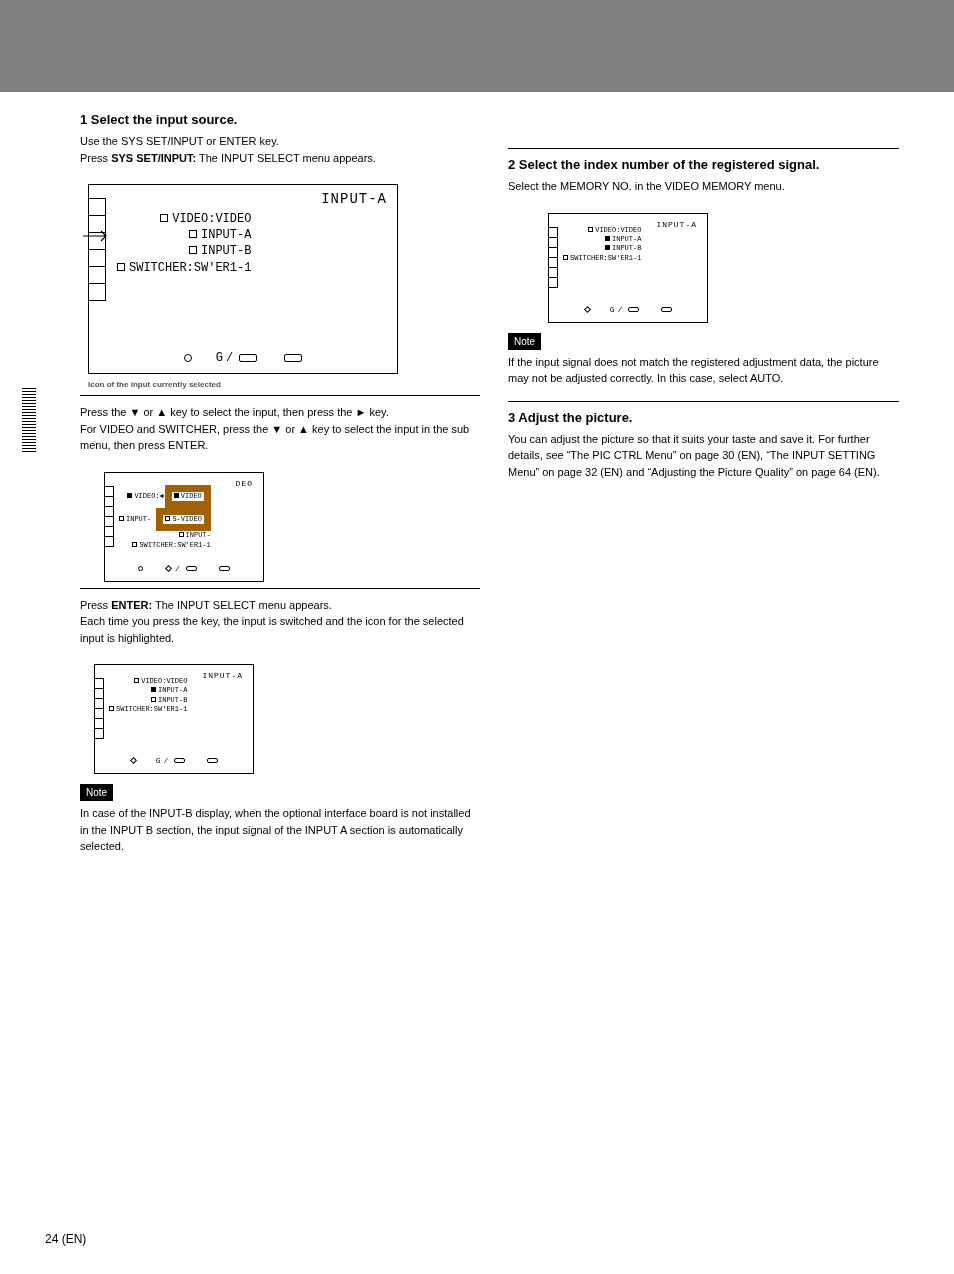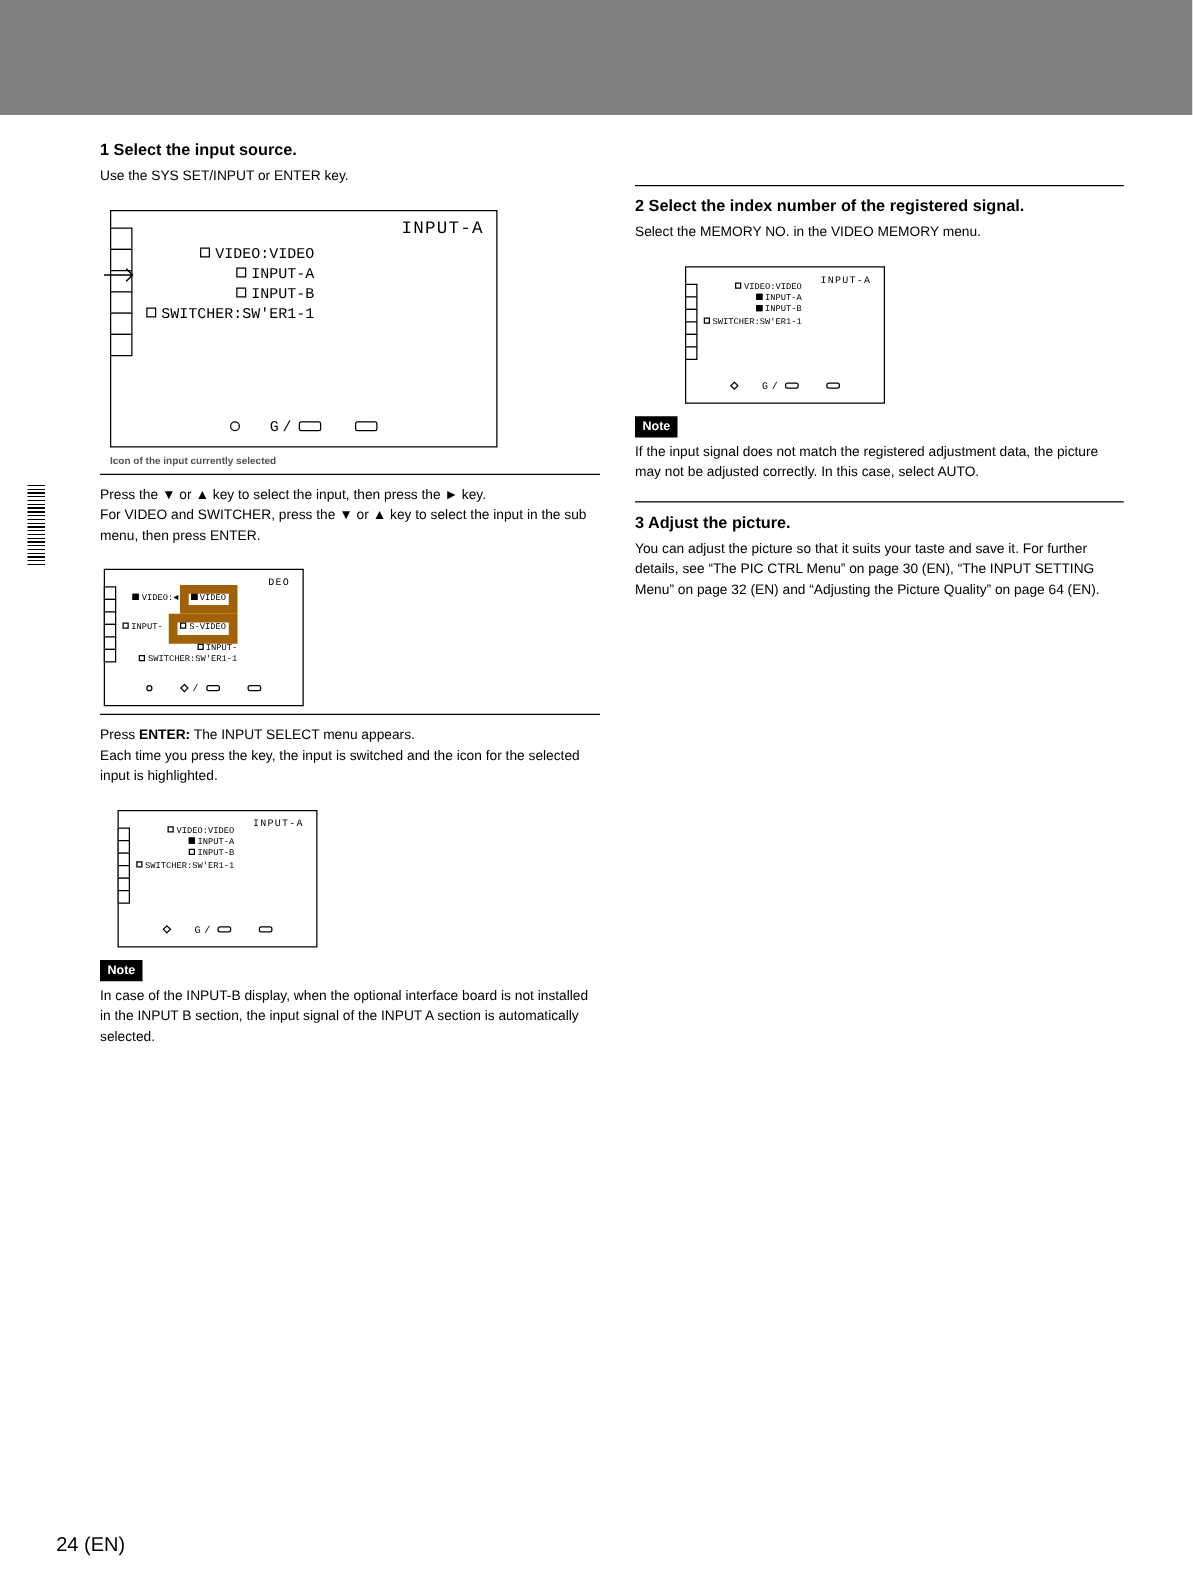--- a/index.html
+++ b/index.html
@@ -1,19 +1,19 @@
 <!DOCTYPE html>
 <html><head>
 <meta charset="utf-8">
 <style>
   * { box-sizing: border-box; margin: 0; padding: 0; }
   body { width: 954px; height: 1274px; background: #fff; font-family: Arial, Helvetica, sans-serif; color: #000; position: relative; }
   .header-band { width: 100%; height: 92px; background: #808080; }
   .content { padding: 20px 55px 0 80px; position: relative; }
-  .page-num { position: absolute; left: 45px; bottom: 28px; font-size: 16px; }
+  .page-num { position: absolute; left: 45px; bottom: 28px; font-size: 12px; }
   .section-block { margin-bottom: 18px; }
   .section-head { font-size: 13px; font-weight: bold; margin-bottom: 6px; }
   .body-text { font-size: 11px; line-height: 1.5; }
   .hr { border: none; border-top: 1px solid #000; margin: 6px 0 8px 0; }
   .osd { border: 1px solid #000; background: #fff; font-family: "Courier New", monospace; position: relative; }
   .osd-large { width: 310px; height: 190px; }
   .osd-small { width: 160px; height: 110px; }
   .osd-title { position: absolute; top: 6px; right: 10px; font-size: 12px; letter-spacing: 1px; }
   .osd-title.lg { font-size: 14px; }
   .osd-title.sm { font-size: 8px; }
@@ -27,21 +27,21 @@
   .sq.sm { width: 5px; height: 5px; margin-right: 2px; }
   .sq.fill { background: #000; }
   .bottom-icons { position: absolute; bottom: 8px; left: 0; right: 0; text-align: center; font-size: 12px; letter-spacing: 3px; }
   .bottom-icons.sm { font-size: 8px; }
   .diamond { display: inline-block; width: 8px; height: 8px; border: 1px solid #000; transform: rotate(45deg); margin: 0 4px; vertical-align: middle; }
   .diamond.sm { width: 5px; height: 5px; }
   .rect-icon { display: inline-block; width: 18px; height: 8px; border: 1px solid #000; border-radius: 2px; vertical-align: middle; margin: 0 3px; }
   .rect-icon.sm { width: 11px; height: 5px; }
   .circle-icon { display: inline-block; width: 8px; height: 8px; border: 1px solid #000; border-radius: 50%; vertical-align: middle; margin: 0 3px; }
   .circle-icon.sm { width: 5px; height: 5px; }
-  .note-label { display: inline-block; background: #000; color: #fff; font-size: 10px; font-weight: bold; padding: 1px 6px; margin-right: 4px; }
+  .note-label { display: inline-block; background: #000; color: #fff; font-size: 10px; font-weight: normal; padding: 1px 6px; margin-right: 4px; }
   .two-col { display: flex; gap: 28px; }
   .colL { flex: 0 0 400px; }
   .colR { flex: 1; }
   .side-hatch { position: absolute; left: 22px; top: 388px; width: 14px; height: 64px; background: repeating-linear-gradient(0deg, #000 0, #000 1px, #fff 1px, #fff 3px); }
   .arrow-ptr { position: absolute; left: 86px; top: 278px; }
   .arrow-ptr svg { width: 28px; height: 14px; }
   .popup-box { display: inline-block; border: 7px solid #a16207; padding: 0 2px; margin-left: 1px; }
   .caption { font-size: 8px; color: #555; margin-top: 2px; }
 </style>
 </head>
@@ -51,20 +51,24 @@
 <div class="side-hatch"></div>
 
 <div class="content">
   <div class="two-col">
 
     <div class="colL">
 
       <div class="section-block">
         <div class="section-head">1 Select the input source.</div>
         <div class="body-text">Use the SYS SET/INPUT or ENTER key.</div>
+        <div class="body-text">
+          <span>Press </span><b>SYS SET/INPUT:</b>
+          <span> The INPUT SELECT menu appears.</span>
+        </div>
       </div>
 
       <div class="osd osd-large" style="margin-left:8px; margin-bottom:6px;">
         <div class="osd-title lg">INPUT-A</div>
         <div class="tab-stack">
           <div class="tab"></div>
             <div class="tab"></div>
             <div class="tab"></div>
             <div class="tab"></div>
             <div class="tab"></div>
@@ -89,21 +93,21 @@
       </div>
       <div class="caption" style="margin-left:8px;font-weight:bold;">Icon of the input currently selected</div>
 
       <hr class="hr">
 
       <div class="section-block">
         <div class="body-text">Press the ▼ or ▲ key to select the input, then press the ► key.</div>
         <div class="body-text">For VIDEO and SWITCHER, press the ▼ or ▲ key to select the input in the sub menu, then press ENTER.</div>
       </div>
 
-      <div class="osd osd-small" style="margin-left:3px; margin-bottom:6px;">
+      <div class="osd osd-small" style="margin-left:24px; margin-bottom:6px;">
         <div class="osd-title sm">DEO</div>
         <div class="tab-stack sm">
           <div class="tab"></div>
             <div class="tab"></div>
             <div class="tab"></div>
             <div class="tab"></div>
             <div class="tab"></div>
             <div class="tab"></div>
         </div>
         <div class="menu-lines sm">

